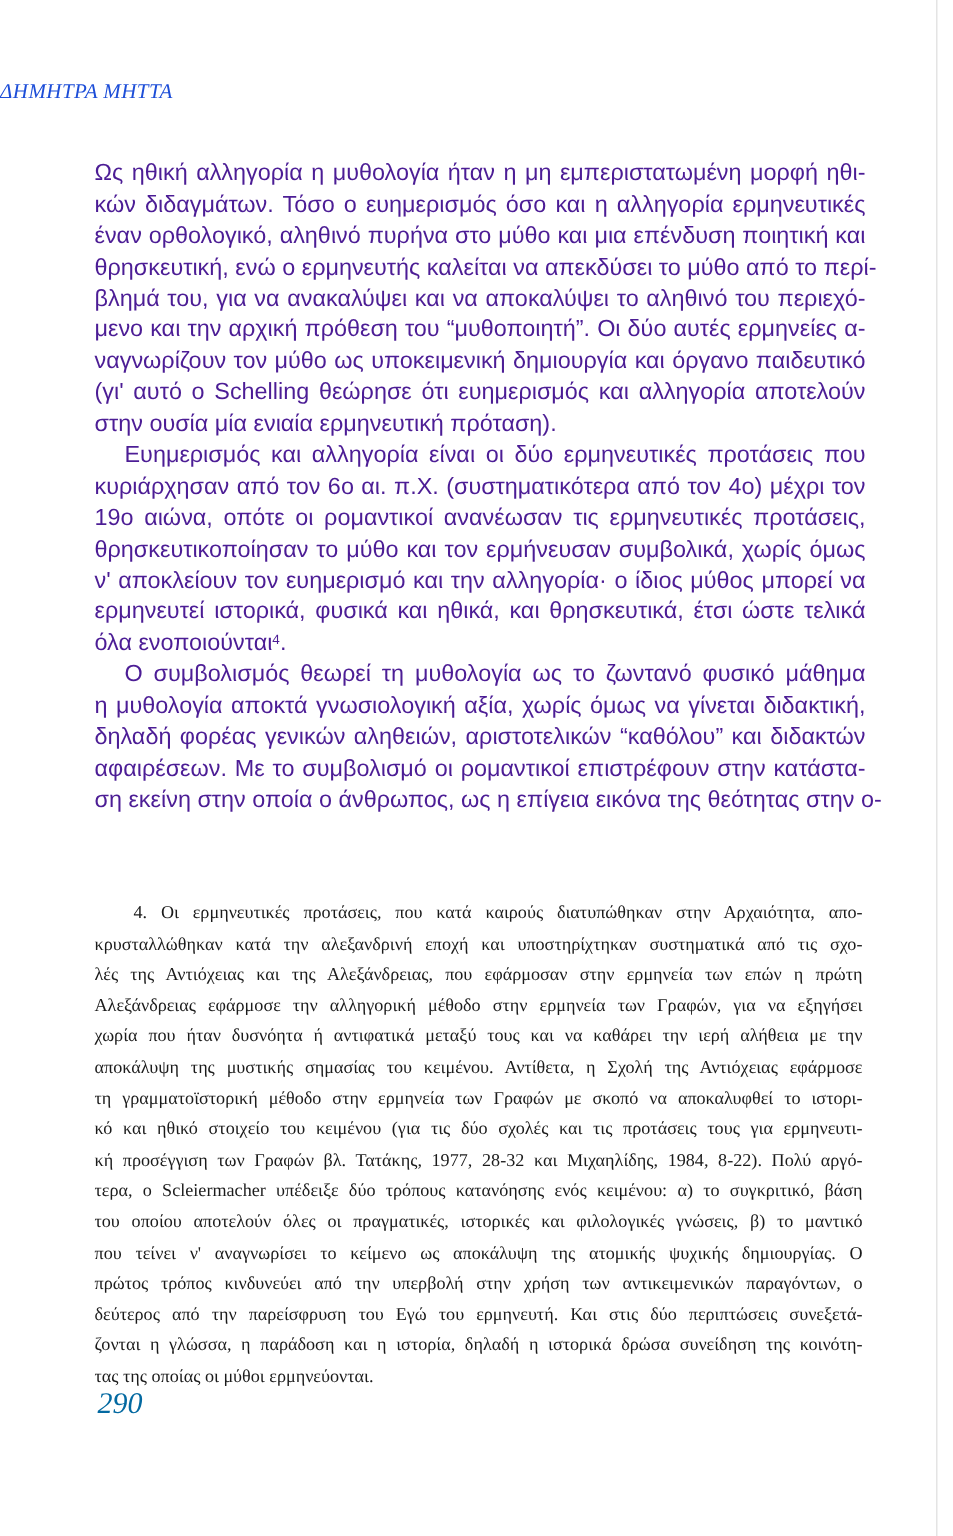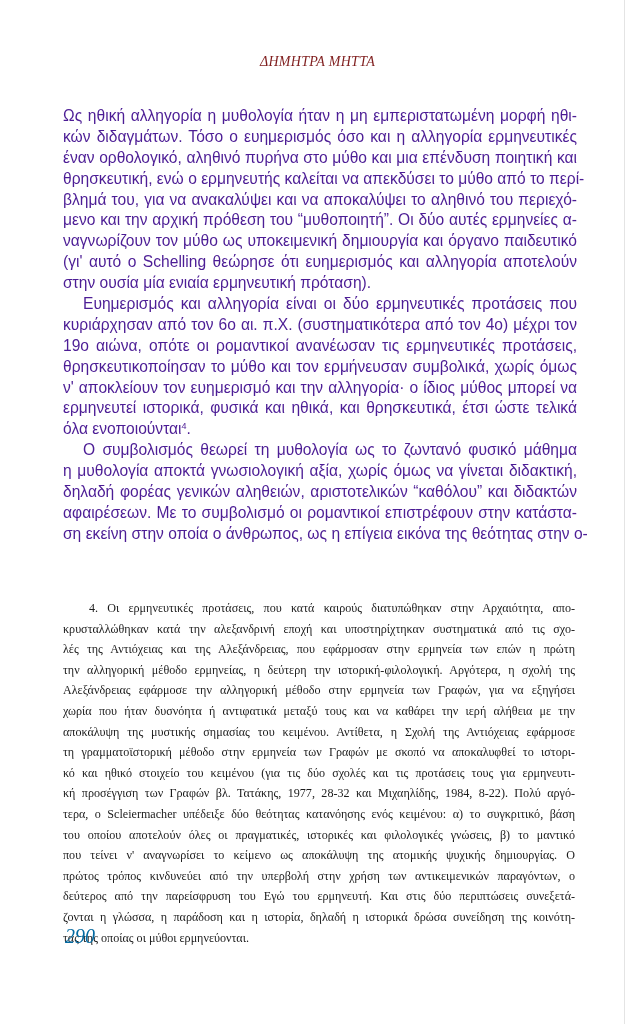--- a/index.html
+++ b/index.html
@@ -21,26 +21,25 @@
     left: 624px;
     width: 1px;
     height: 1024px;
     background: #e4e4e4;
   }
   .running-head {
     position: absolute;
     top: 54px;
     left: 0;
     width: 635px;
-    text-align: center;
     font-family: "Liberation Serif", serif;
     font-style: italic;
     font-size: 14px;
     letter-spacing: 0.3px;
-    color: #7f1d1d;
+    color: #1d4ed8;
   }
   .body-text {
     position: absolute;
     top: 106px;
     left: 63px;
     width: 514px;
     font-family: Liberation Sans, sans-serif;
     font-size: 15.6px;
     line-height: 20.9px;
     color: #4c1d95;
@@ -121,28 +120,27 @@
   <span class="line">η μυθολογία αποκτά γνωσιολογική αξία, χωρίς όμως να γίνεται διδακτική,</span>
   <span class="line">δηλαδή φορέας γενικών αληθειών, αριστοτελικών “καθόλου” και διδακτών</span>
   <span class="line">αφαιρέσεων. Με το συμβολισμό οι ρομαντικοί επιστρέφουν στην κατάστα-</span>
   <span class="line">ση εκείνη στην οποία ο άνθρωπος, ως η επίγεια εικόνα της θεότητας στην ο-</span>
 </div>
 
 <div class="footnote">
   <span class="line indent">4. Οι ερμηνευτικές προτάσεις, που κατά καιρούς διατυπώθηκαν στην Αρχαιότητα, απο-</span>
   <span class="line">κρυσταλλώθηκαν κατά την αλεξανδρινή εποχή και υποστηρίχτηκαν συστηματικά από τις σχο-</span>
   <span class="line">λές της Αντιόχειας και της Αλεξάνδρειας, που εφάρμοσαν στην ερμηνεία των επών η πρώτη</span>
-  <span class="line">την αλληγορική μέθοδο ερμηνείας, η δεύτερη την ιστορική-φιλολογική. Αργότερα, η σχολή της</span>
   <span class="line">Αλεξάνδρειας εφάρμοσε την αλληγορική μέθοδο στην ερμηνεία των Γραφών, για να εξηγήσει</span>
   <span class="line">χωρία που ήταν δυσνόητα ή αντιφατικά μεταξύ τους και να καθάρει την ιερή αλήθεια με την</span>
   <span class="line">αποκάλυψη της μυστικής σημασίας του κειμένου. Αντίθετα, η Σχολή της Αντιόχειας εφάρμοσε</span>
   <span class="line">τη γραμματοϊστορική μέθοδο στην ερμηνεία των Γραφών με σκοπό να αποκαλυφθεί το ιστορι-</span>
   <span class="line">κό και ηθικό στοιχείο του κειμένου (για τις δύο σχολές και τις προτάσεις τους για ερμηνευτι-</span>
   <span class="line">κή προσέγγιση των Γραφών βλ. Τατάκης, 1977, 28-32 και Μιχαηλίδης, 1984, 8-22). Πολύ αργό-</span>
-  <span class="line">τερα, ο Scleiermacher υπέδειξε δύο θεότητας κατανόησης ενός κειμένου: α) το συγκριτικό, βάση</span>
+  <span class="line">τερα, ο Scleiermacher υπέδειξε δύο τρόπους κατανόησης ενός κειμένου: α) το συγκριτικό, βάση</span>
   <span class="line">του οποίου αποτελούν όλες οι πραγματικές, ιστορικές και φιλολογικές γνώσεις, β) το μαντικό</span>
   <span class="line">που τείνει ν' αναγνωρίσει το κείμενο ως αποκάλυψη της ατομικής ψυχικής δημιουργίας. Ο</span>
   <span class="line">πρώτος τρόπος κινδυνεύει από την υπερβολή στην χρήση των αντικειμενικών παραγόντων, ο</span>
   <span class="line">δεύτερος από την παρείσφρυση του Εγώ του ερμηνευτή. Και στις δύο περιπτώσεις συνεξετά-</span>
   <span class="line">ζονται η γλώσσα, η παράδοση και η ιστορία, δηλαδή η ιστορικά δρώσα συνείδηση της κοινότη-</span>
   <span class="line last">τας της οποίας οι μύθοι ερμηνεύονται.</span>
 </div>
 
 <div class="page-number">290</div>
 

